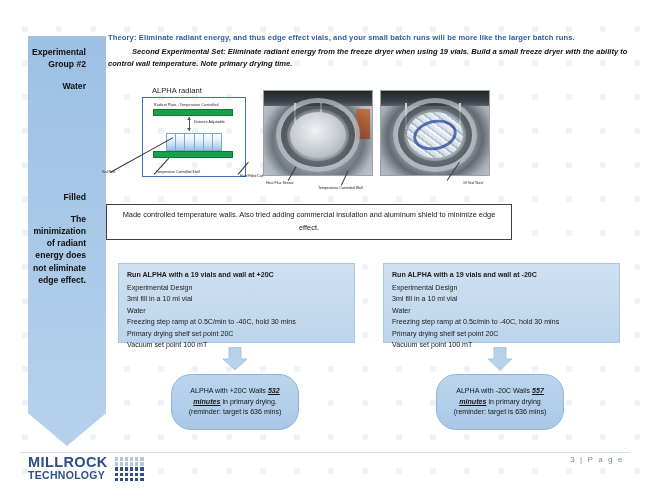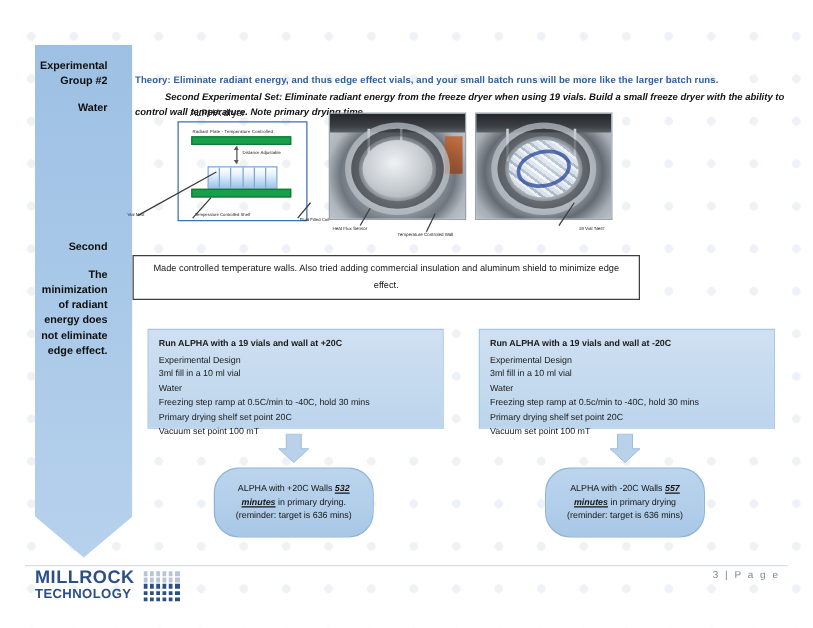--- a/index.html
+++ b/index.html
@@ -34,21 +34,21 @@
     color:#0d0d0d;
     font-weight:bold;
     font-size:8.6px;
     line-height:1.42;
   }
   .side-banner .blk { margin-bottom: 10px; }
   .side-banner .blk.first { margin-top:2px; }
   .side-banner .spacer-lg { height: 88px; }
 
   
-  .theory { position:absolute; left:108px; top:33px; width:534px;margin-top:26px; }
+  .theory { position:absolute; left:108px; top:33px; width:534px; }
   .theory .line1 {
     color:#2e5f9e; font-size:7.6px; font-weight:600; letter-spacing:.1px;
   }
   .theory .line2 {
     color:#111; font-size:7.6px; font-weight:bold; font-style:italic;
     margin-top:4px; line-height:1.55;
   }
   .theory .line2 .indent { display:inline-block; width:24px; }
 
   
@@ -227,31 +227,31 @@
 <body>
 
 <div class="watermark"></div>
 
 <div class="page">
 
   <div class="side-banner">
     <div class="blk first">Experimental Group #2</div>
     <div class="blk">Water</div>
     <div class="spacer-lg"></div>
-    <div class="blk">Second</div>
+    <div class="blk">Filled</div>
     <div class="blk">The minimization of radiant energy does not eliminate edge effect.</div>
   </div>
 
   <div class="theory">
     <div class="line1">Theory:  Eliminate radiant energy, and thus edge effect vials, and your small batch runs will be more like the larger batch runs.</div>
     <div class="line2"><span class="indent"></span><span>Second Experimental Set:  Eliminate radiant energy from the freeze dryer when using 19 vials. Build a small freeze dryer with the ability to control wall temperature.  Note primary drying time.</span></div>
   </div>
 
   <div class="alpha-wrap">
-    <div class="alpha-title">ALPHA dryer</div>
+    <div class="alpha-title">ALPHA radiant</div>
     <div class="alpha-box"></div>
 
     <div class="coil-col left">
       <i class="coil-dot"></i><i class="coil-dot"></i><i class="coil-dot"></i><i class="coil-dot"></i>
       <i class="coil-dot"></i><i class="coil-dot"></i><i class="coil-dot"></i><i class="coil-dot"></i>
       <i class="coil-dot"></i><i class="coil-dot"></i><i class="coil-dot"></i>
     </div>
     <div class="coil-col right">
       <i class="coil-dot"></i><i class="coil-dot"></i><i class="coil-dot"></i><i class="coil-dot"></i>
       <i class="coil-dot"></i><i class="coil-dot"></i><i class="coil-dot"></i><i class="coil-dot"></i>

